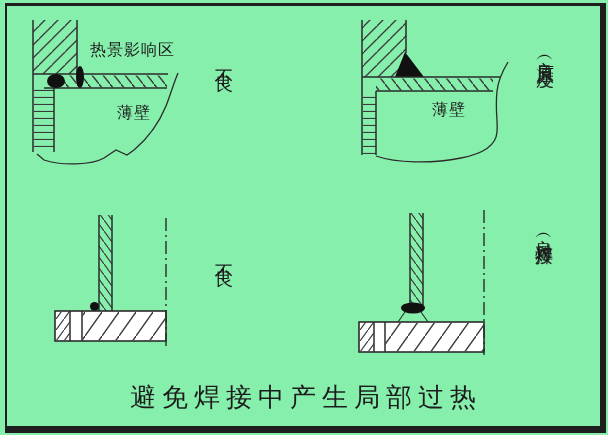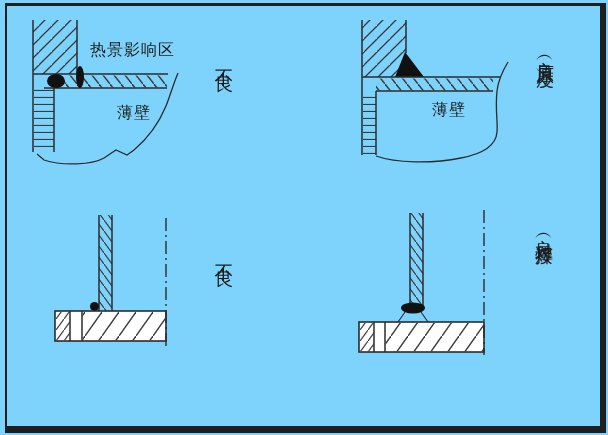--- a/index.html
+++ b/index.html
@@ -1,18 +1,18 @@
 <!DOCTYPE html>
 <html><head>
 <meta charset="utf-8">
 <style>
   html,body { margin:0; padding:0; background:#fff; }
   .canvas {
     position:relative; width:608px; height:435px;
-    background:#7dd3fc; overflow:hidden;
+    background:#86efac; overflow:hidden;
     font-family:"Liberation Serif","DejaVu Serif",serif;
     color:#1c1c1c;
   }
   .frame {
     position:absolute; left:5px; top:3px; right:2px; bottom:2px;
     border-style:solid; border-color:#1f1f1f;
     border-width:3px 6px 7px 2px;
     pointer-events:none;
   }
   .drawing { position:absolute; left:0; top:0; }
@@ -121,15 +121,16 @@
   <div class="lbl h16 lbl-heat">热景影响区</div>
   <div class="lbl vtext lbl-buliang-tl">不良</div>
   <div class="lbl h16 lbl-bobi-tl">薄壁</div>
 
   <div class="lbl h16 lbl-bobi-tr">薄壁</div>
   <div class="lbl vtext lbl-liang-tr">良（原原度）</div>
 
   <div class="lbl vtext lbl-buliang-bl">不良</div>
   <div class="lbl vtext lbl-liang-br">良（对接焊）</div>
 
+  <div class="caption">避免焊接中产生局部过热</div>
 
   <div class="frame"></div>
 </div>
 
 </body></html>

